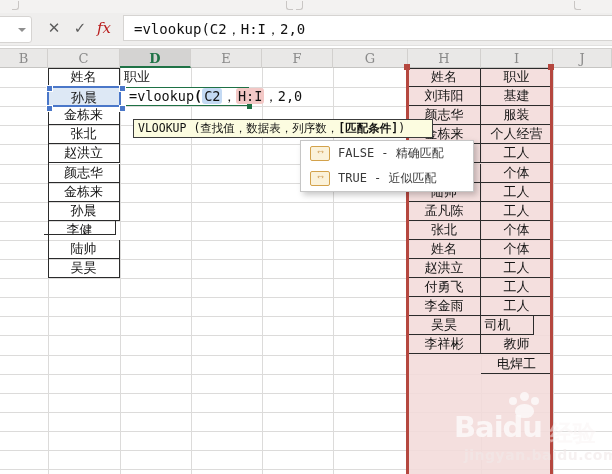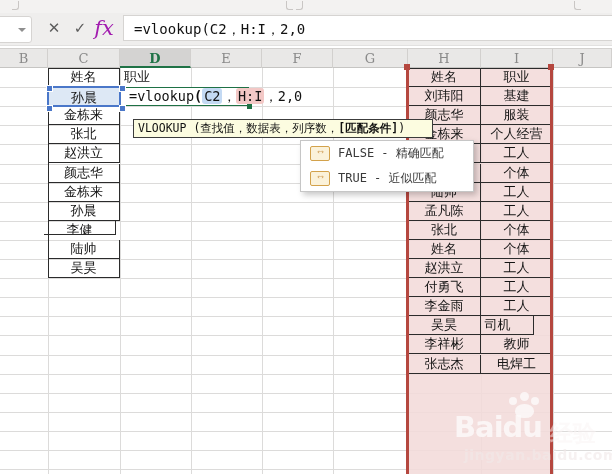--- a/index.html
+++ b/index.html
@@ -14,21 +14,21 @@
   #formula-bar{position:absolute;left:0;top:13px;width:612px;height:32px;background:#efeeed;z-index:10;
     border-bottom:1px solid #e2e1e0;}
   #name-box{position:absolute;left:-12px;top:3px;width:42px;height:25px;background:#fff;
     border:1px solid #d6d4d2;border-radius:3px;}
   #name-box-arrow{position:absolute;right:5px;top:11px;width:0;height:0;
     border-left:4px solid transparent;border-right:4px solid transparent;border-top:4px solid #8f8f8f;}
   .fbtn{position:absolute;top:3px;width:24px;height:25px;text-align:center;line-height:25px;
     color:#5c5c5c;font-size:15px;}
   #btn-cancel{left:42px;}
   #btn-enter{left:68px;}
-  #btn-fx{left:92px;font-style:italic;font-family:"DejaVu Serif",serif;font-size:21px;color:#a21caf;}
+  #btn-fx{left:92px;font-style:italic;font-family:"DejaVu Serif",serif;font-size:15px;color:#b91c1c;}
   #formula-input{position:absolute;left:123px;top:2px;width:489px;height:26px;background:#fff;
     border:1px solid #d6d4d2;border-right:none;line-height:26px;
     font-family:"DejaVu Sans Mono","DejaVu Sans",monospace;font-size:14px;color:#111;
     padding-left:10px;box-sizing:border-box;white-space:nowrap;}
   
   #col-headers{position:absolute;left:0;top:48px;width:612px;height:20px;background:#e9e8e7;
     border-top:1px solid #d2d0ce;border-bottom:1px solid #c6c5c3;box-sizing:border-box;z-index:4;}
   .col-h{position:absolute;top:0;height:19px;line-height:19px;text-align:center;
     font-family:"DejaVu Serif",serif;font-size:13px;color:#8a8a8a;border-right:1px solid #d2d0ce;box-sizing:border-box;}
   .col-h.sel{background:#d4d3d2;color:#1f7246;border-bottom:2px solid #1f7246;font-weight:bold;}
@@ -233,17 +233,16 @@
     <div class="tcell" style="left: 408px; width: 73px; top: 259px; height: 19.1px; line-height: 18.1px;">赵洪立</div>
     <div class="tcell" style="left: 481px; width: 72px; top: 259px; height: 19.1px; line-height: 18.1px;">工人</div>
     <div class="tcell" style="left: 408px; width: 73px; top: 278.1px; height: 19.1px; line-height: 18.1px;">付勇飞</div>
     <div class="tcell" style="left: 481px; width: 72px; top: 278.1px; height: 19.1px; line-height: 18.1px;">工人</div>
     <div class="tcell" style="left: 408px; width: 73px; top: 297.2px; height: 19.1px; line-height: 18.1px;">李金雨</div>
     <div class="tcell" style="left: 481px; width: 72px; top: 297.2px; height: 19.1px; line-height: 18.1px;">工人</div>
     <div class="tcell" style="left: 408px; width: 73px; top: 316.3px; height: 19.1px; line-height: 18.1px;">吴昊</div>
     <div class="tcell" style="left: 462px; width: 72px; top: 316.3px; height: 19.1px; line-height: 18.1px;">司机</div>
     <div class="tcell" style="left: 481px; width: 72px; top: 335.4px; height: 19.1px; line-height: 18.1px;">教师</div>
     <div class="tcell" style="left: 408px; width: 73px; top: 335.4px; height: 19.1px; line-height: 18.1px;">李祥彬</div>
-    <div class="tcell" style="left: 408px; width: 73px; top: 354.5px; height: 19.1px; line-height: 18.1px;">张志杰</div>
     <div class="tcell" style="left: 481px; width: 72px; top: 354.5px; height: 19.1px; line-height: 18.1px;">电焊工</div>
     <div class="tedge" style="left: 408px; top: 68px; width: 145px; height: 1px;"></div>
     <div class="tedge" style="left: 408px; top: 68px; width: 1px; height: 305.6px;"></div>
   </div>
 
 </body></html>

